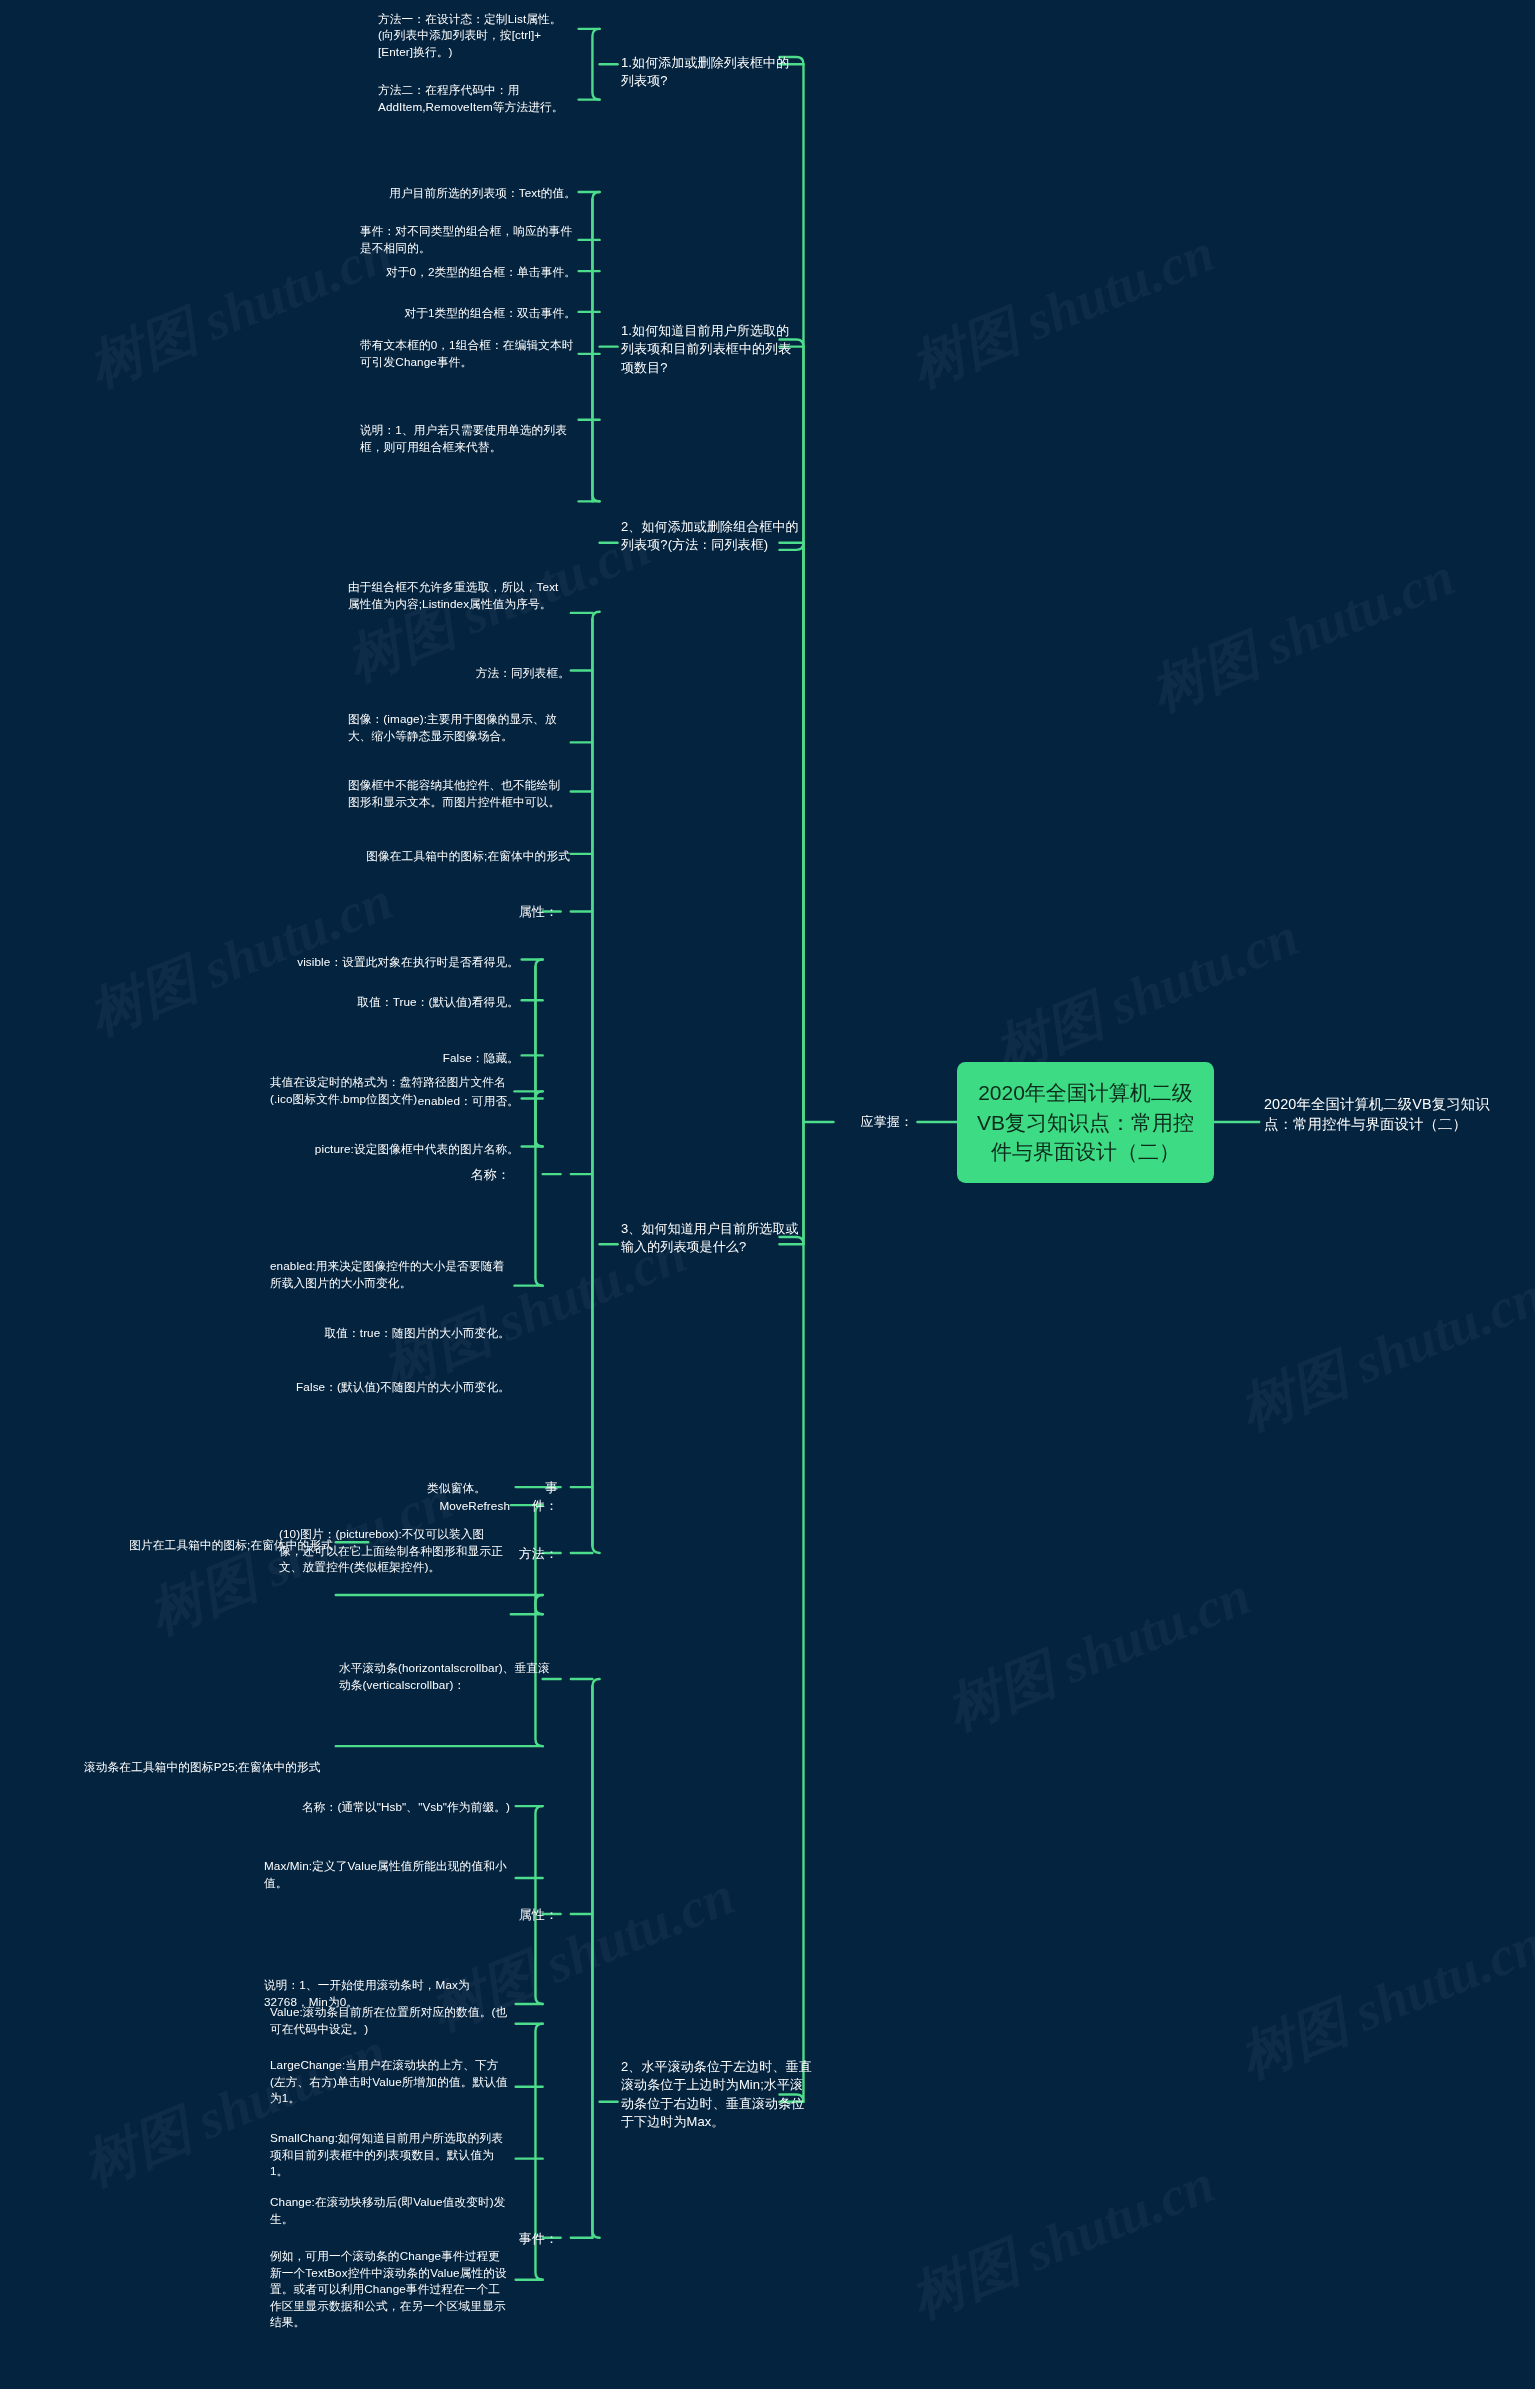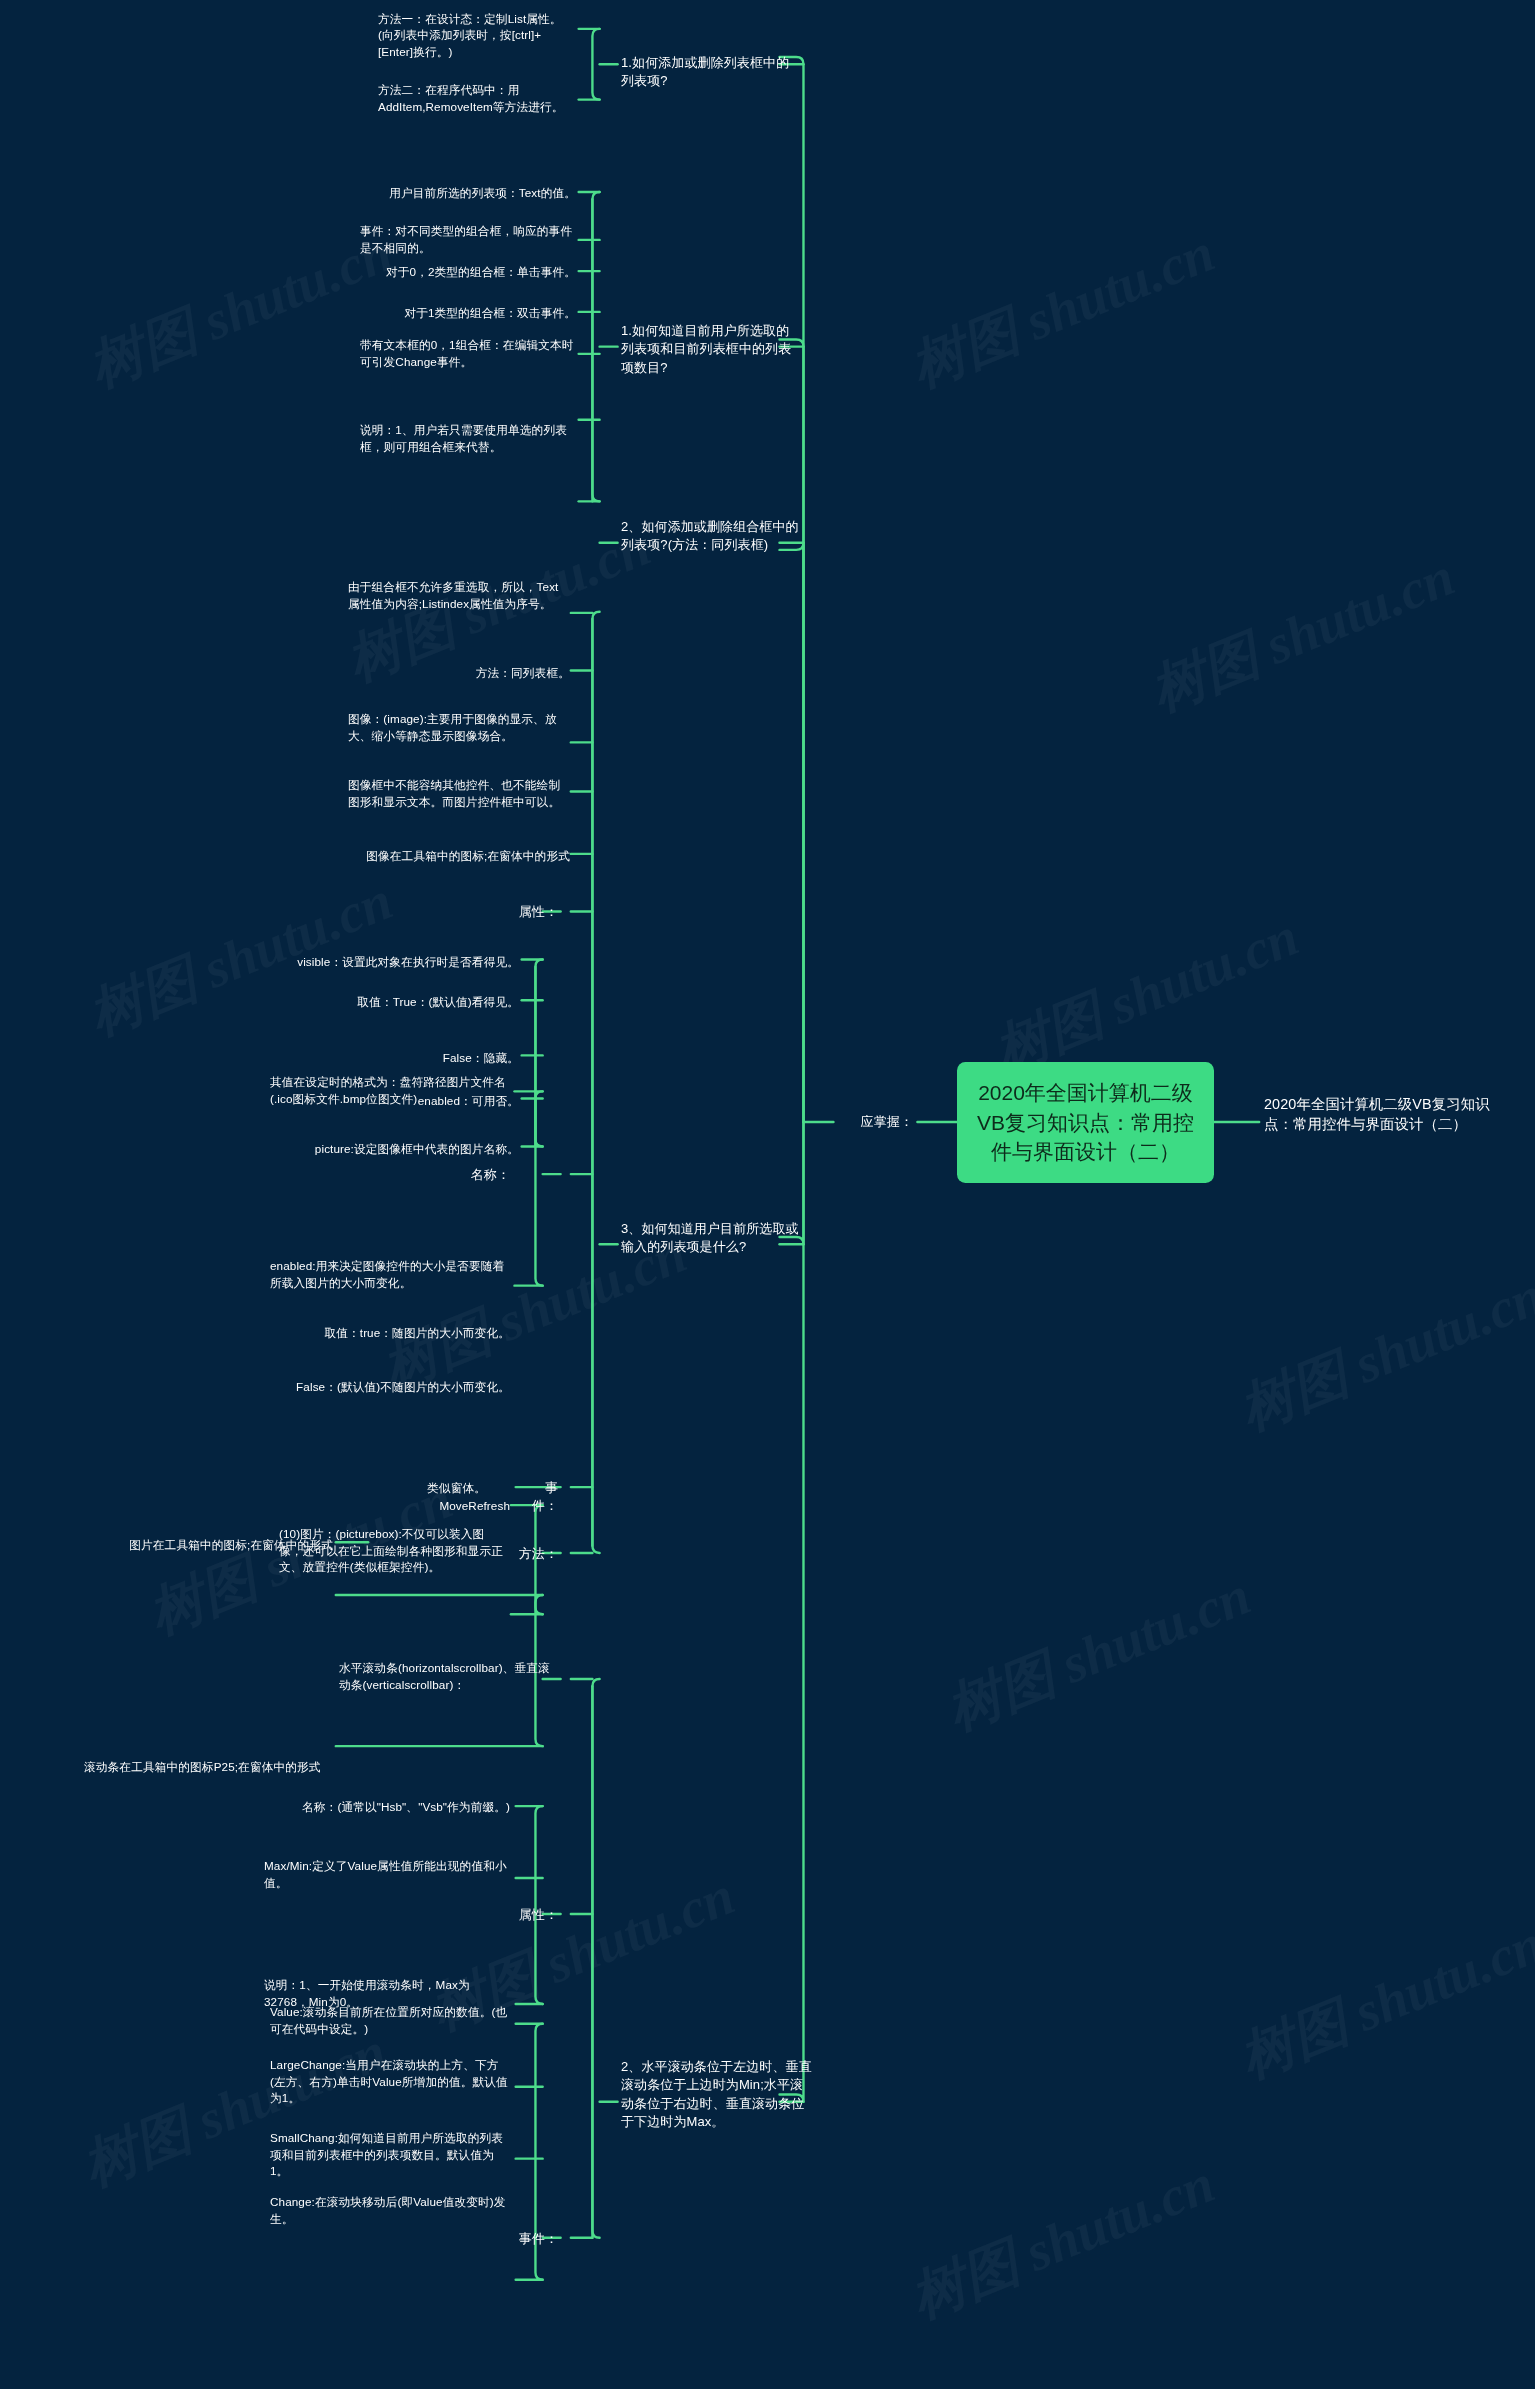--- a/index.html
+++ b/index.html
@@ -253,17 +253,18 @@
   <div class="node mid ta-r" style="left:474px;top:1906px;width:84px;">属性：</div>
 
   <div class="node leaf ta-l" style="left:270px;top:2004px;width:240px;">Value:滚动条目前所在位置所对应的数值。(也可在代码中设定。)</div>
 
   <div class="node leaf ta-l" style="left:270px;top:2057px;width:240px;">LargeChange:当用户在滚动块的上方、下方(左方、右方)单击时Value所增加的值。默认值为1。</div>
 
   <div class="node leaf ta-l" style="left:270px;top:2130px;width:240px;">SmallChang:如何知道目前用户所选取的列表项和目前列表框中的列表项数目。默认值为1。</div>
 
   <div class="node leaf ta-l" style="left:270px;top:2194px;width:240px;">Change:在滚动块移动后(即Value值改变时)发生。</div>
 
+  <div class="node leaf ta-l" style="left:270px;top:2248px;width:240px;">例如，可用一个滚动条的Change事件过程更新一个TextBox控件中滚动条的Value属性的设置。或者可以利用Change事件过程在一个工作区里显示数据和公式，在另一个区域里显示结果。</div>
 
   <div class="node mid ta-r" style="left:474px;top:2230px;width:84px;">事件：</div>
 
 </div>
 
 
 </body></html>

